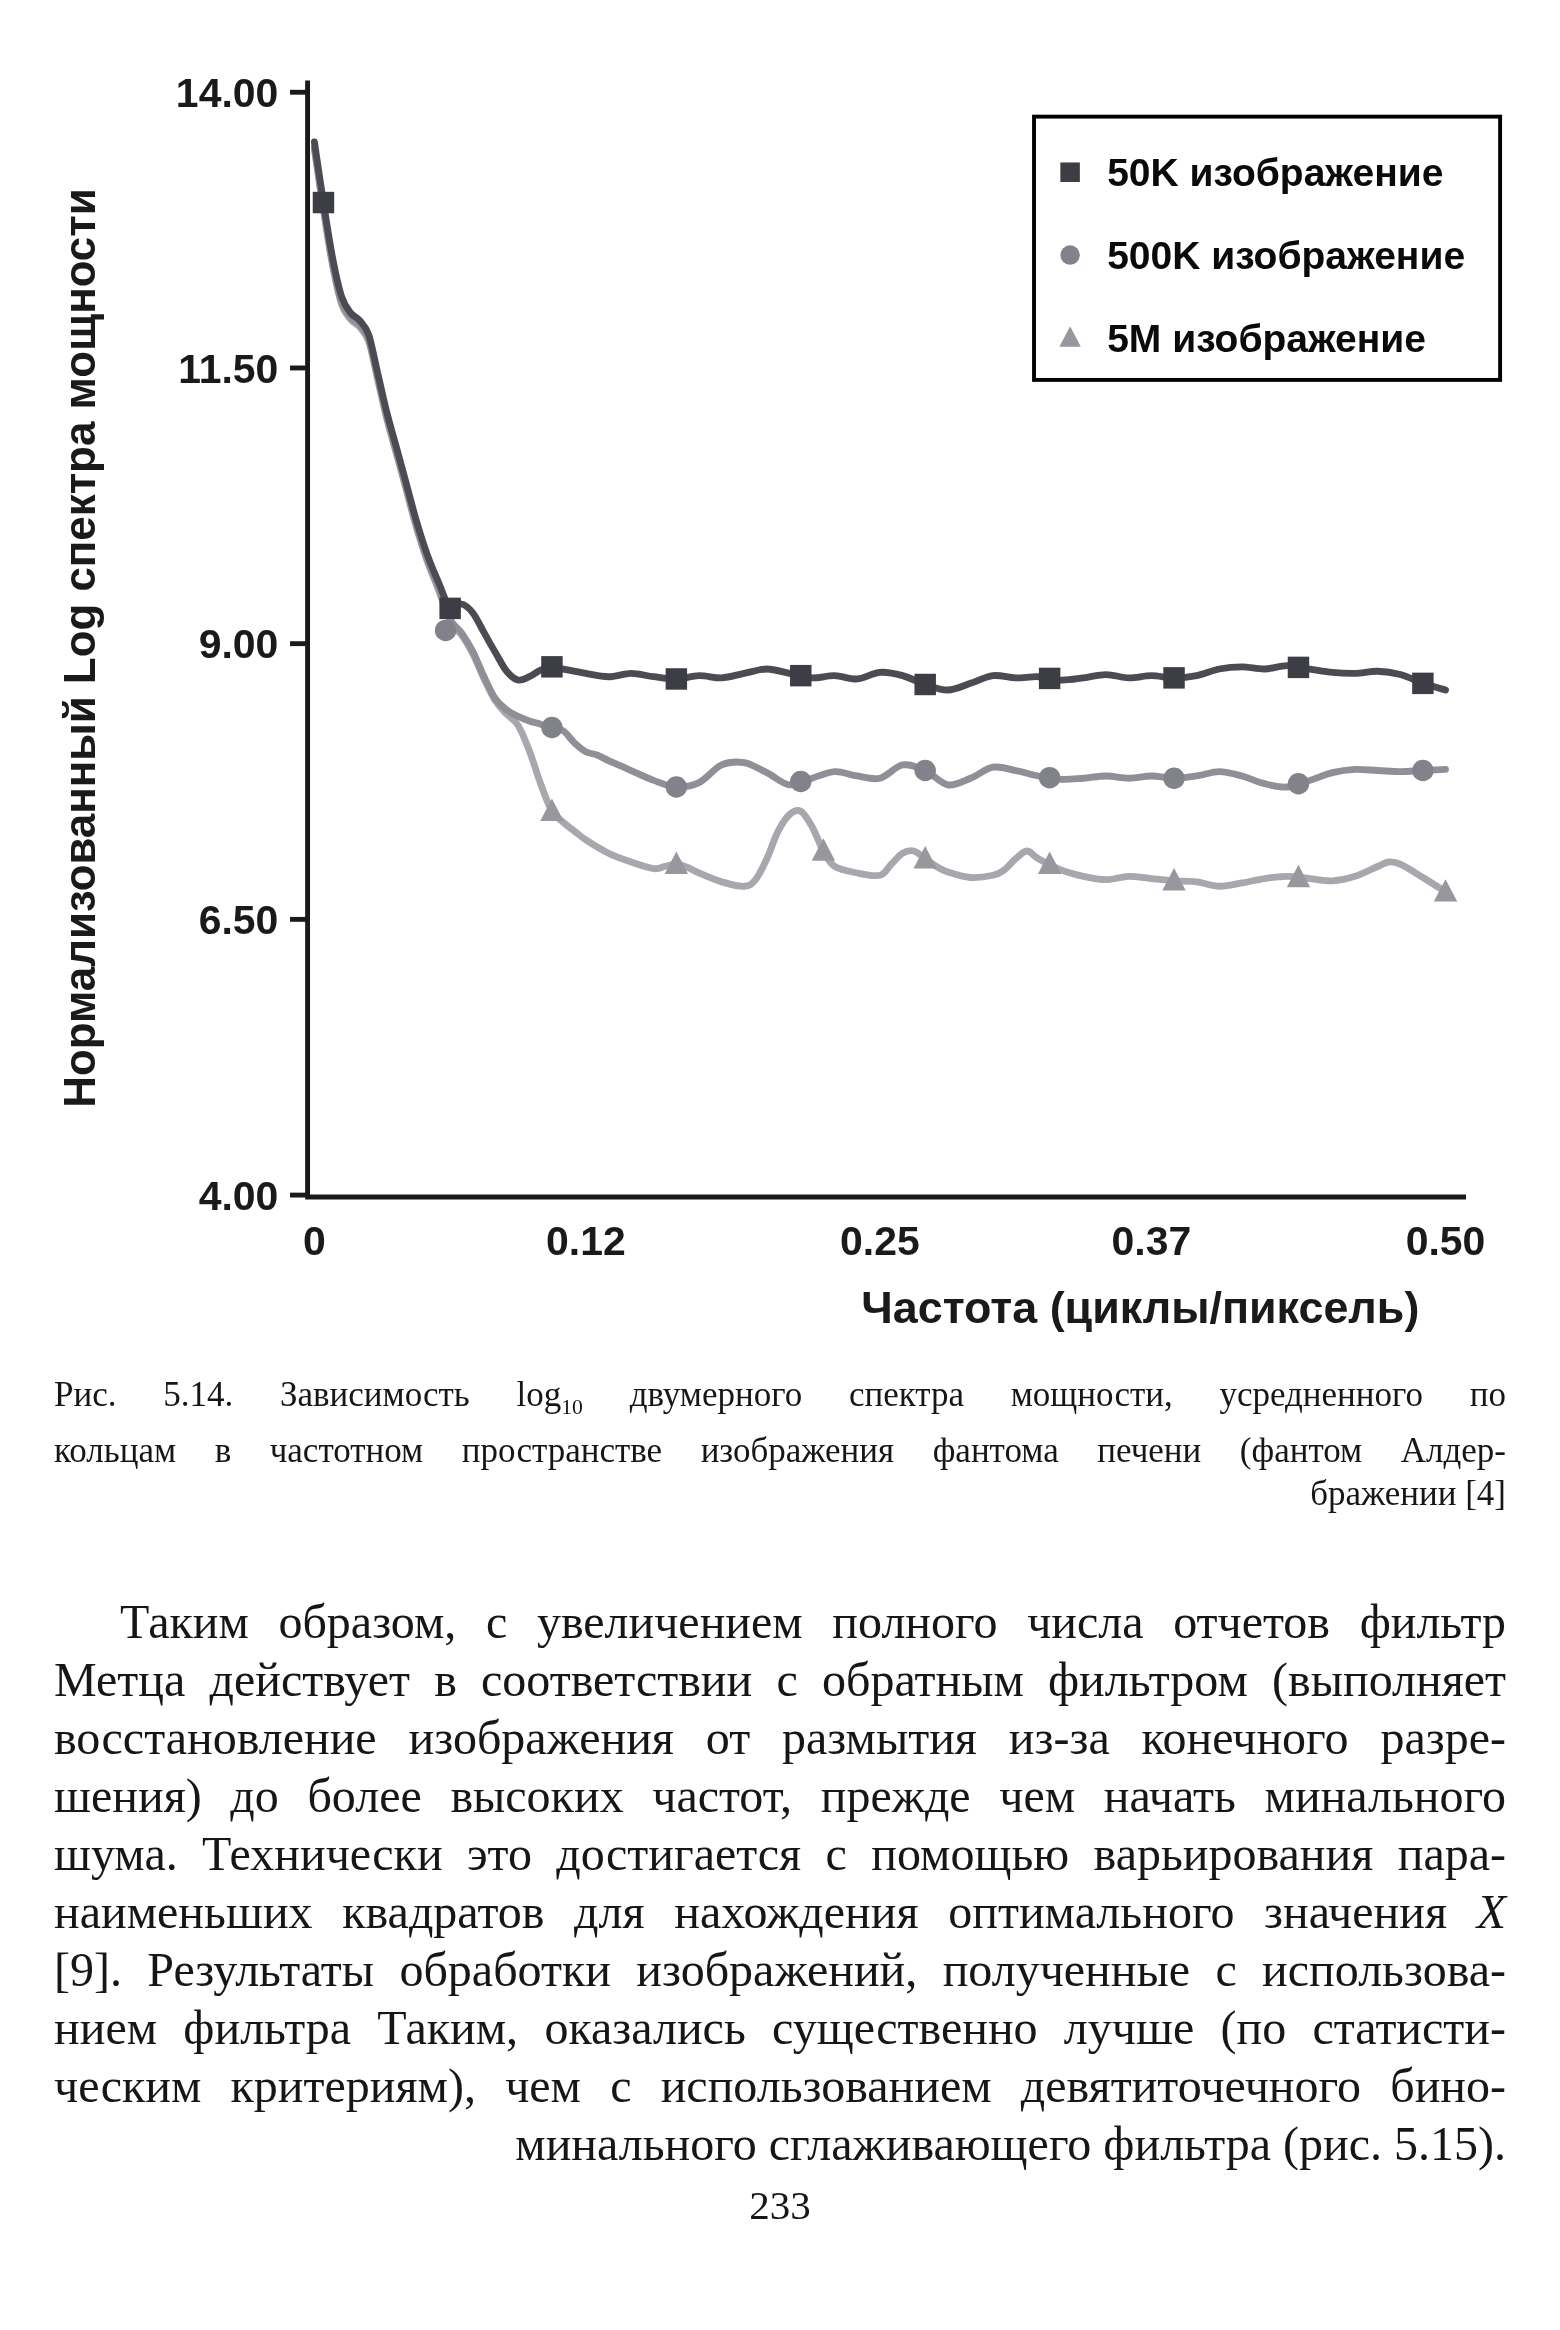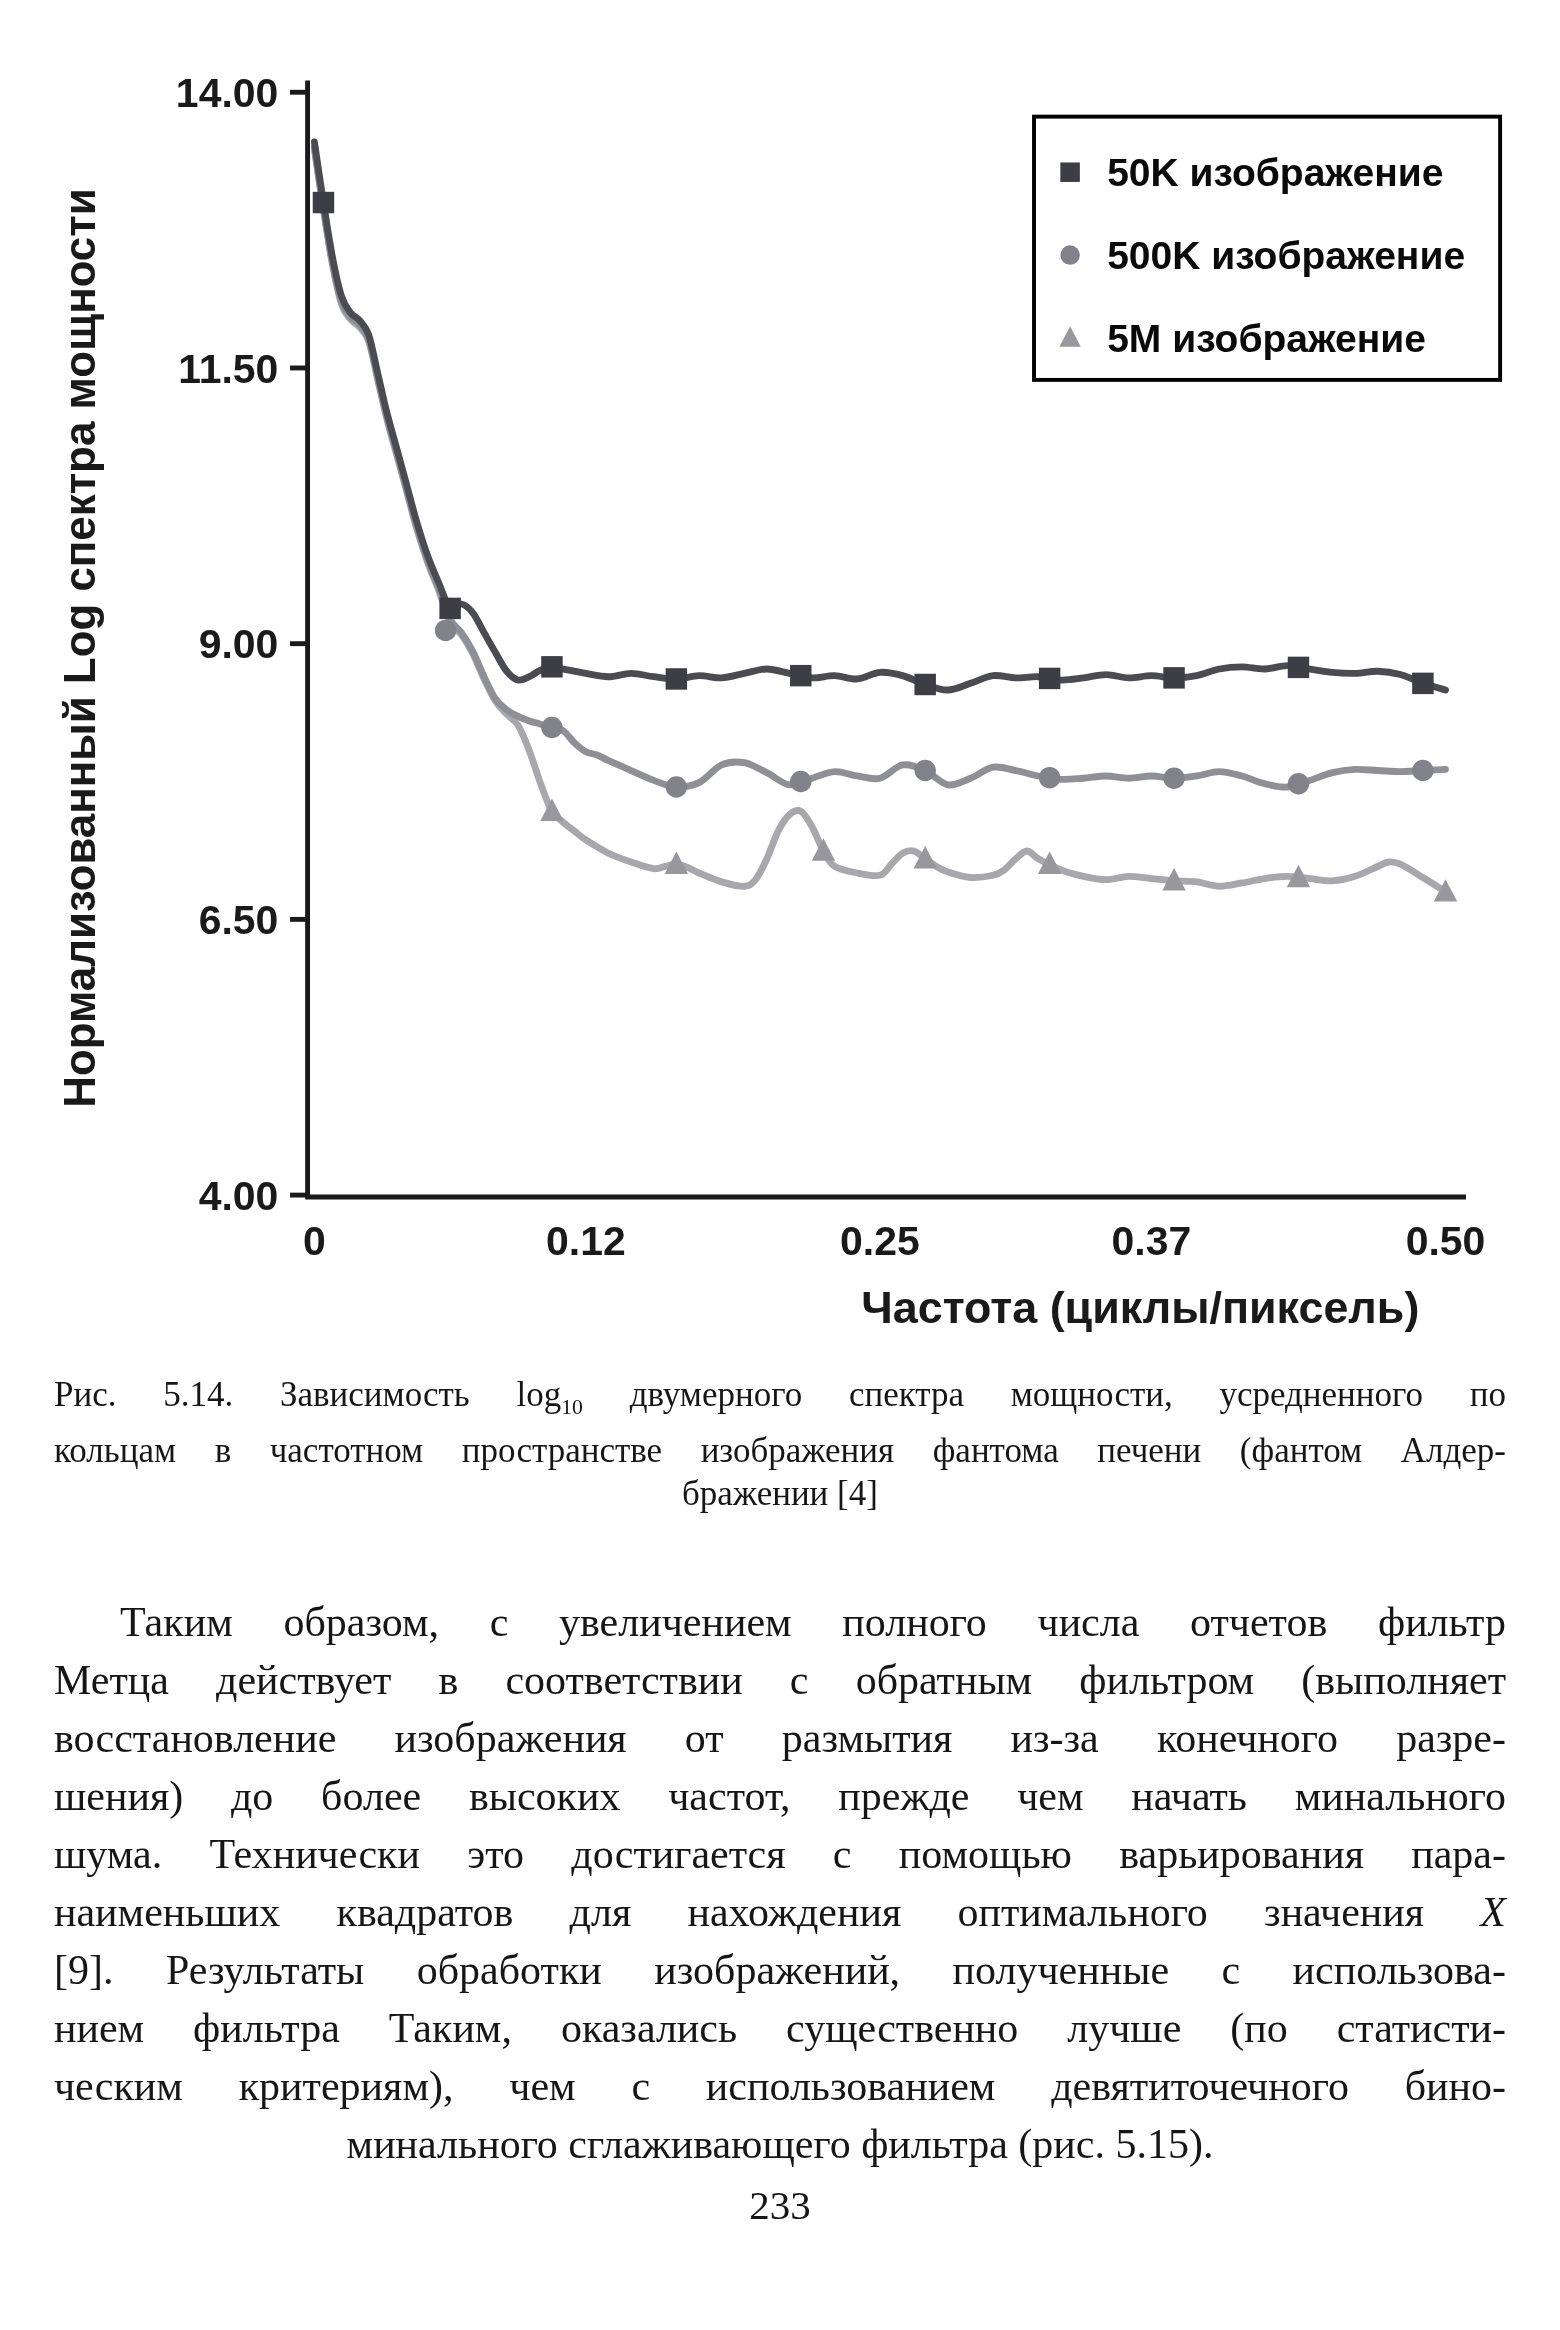--- a/index.html
+++ b/index.html
@@ -14,24 +14,24 @@
   .page { padding:24.4px 54px 0 54px; width:1560px; }
   .figure { width:1453px; height:1331px; position:relative; }
   .figure svg { display:block; }
   .caption {
     margin-top:17.6px;
     font-size:35px;
     line-height:43px;
   }
   .body-par {
     margin-top:78px;
-    font-size:42px;
+    font-size:48px;
     line-height:58px;
   }
-  .rich-line { text-align:center; }
+  .rich-line { text-align:right; }
   .rich-line.jl { text-align:justify; text-align-last:justify; }
   .body-par .rich-line:first-child { text-indent:66px; }
   sub { font-size:0.62em; }
   i { font-style:italic; }
   .page-num {
     margin-top:7.8px;
     text-align:center;
     font-size:41px;
   }
 </style>

